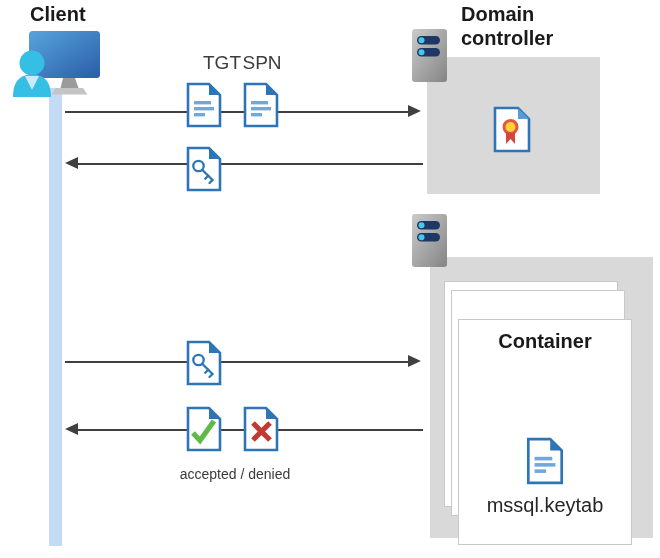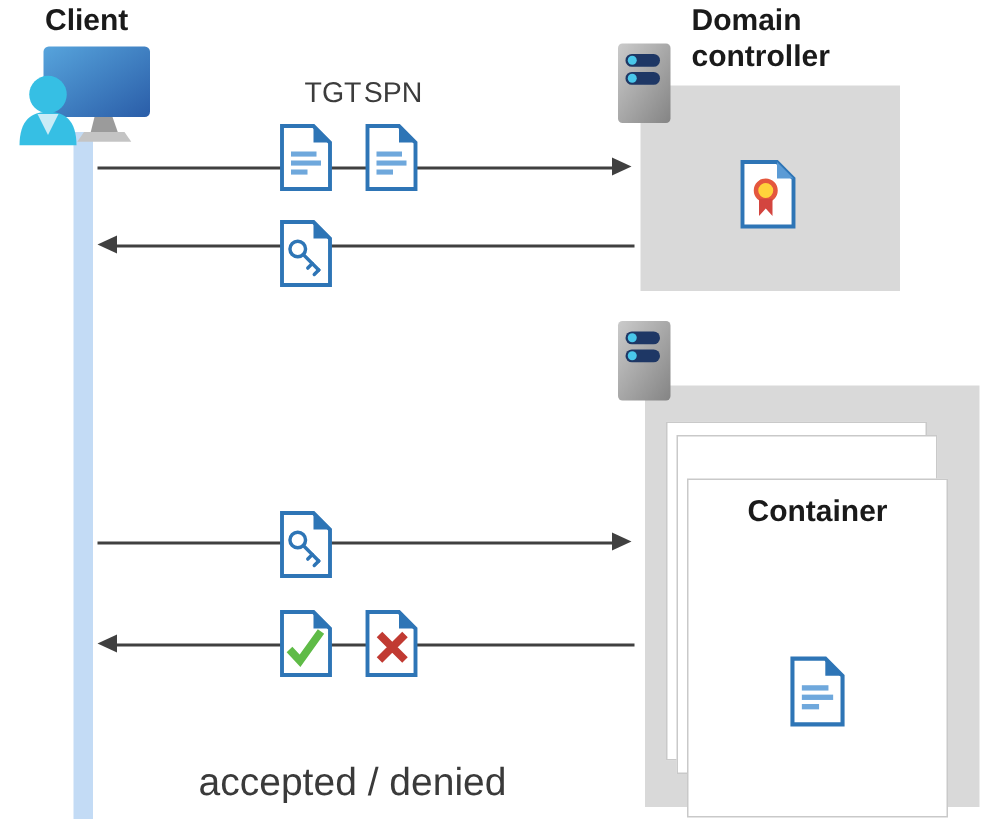--- a/index.html
+++ b/index.html
@@ -103,20 +103,21 @@
     <div class="container-title">Container</div>
     <div class="abs" style="left:66px;top:117px;">
       <svg width="40" height="48" viewBox="0 0 38 46">
         <path d="M3,2 H24 L35,13 V44 H3 Z" fill="#ffffff" stroke="#2e75b6" stroke-width="2.6"></path>
         <path d="M24,2 L35,13 H24 Z" fill="#2e75b6"></path>
         <rect x="9" y="19" width="17" height="3.4" fill="#6fa8dc"></rect>
         <rect x="9" y="25" width="20" height="3.4" fill="#6fa8dc"></rect>
         <rect x="9" y="31" width="11" height="3.4" fill="#6fa8dc"></rect>
       </svg>
     </div>
+    <div class="keytab-label">mssql.keytab</div>
   </div>
 
   <div class="abs msg-label" style="left:199px;top:52px;width:46px;">TGT</div>
   <div class="abs msg-label" style="left:239px;top:52px;width:46px;">SPN</div>
 
   <div class="abs line" style="left:65px;top:111px;width:346px;"></div>
   <div class="abs head-right" style="left:408px;top:105px;"></div>
 
   <div class="abs" style="left:185px;top:82px;">
     <svg width="38" height="46" viewBox="0 0 38 46">
@@ -180,15 +181,15 @@
     </svg>
   </div>
   <div class="abs" style="left:242px;top:406px;">
     <svg width="38" height="46" viewBox="0 0 38 46">
       <path d="M3,2 H24 L35,13 V44 H3 Z" fill="#ffffff" stroke="#2e75b6" stroke-width="2.6"></path>
       <path d="M24,2 L35,13 H24 Z" fill="#2e75b6"></path>
       <path d="M11,17 L28,34 M28,17 L11,34" fill="none" stroke="#c13a32" stroke-width="5.2"></path>
     </svg>
   </div>
 
-  <div class="abs" style="left:130px;top:466px;width:210px;text-align:center;font-size:26px;color:#3a3a3a;margin-top:40px;">accepted / denied</div>
+  <div class="abs" style="left:130px;top:466px;width:210px;text-align:center;font-size:14px;color:#3a3a3a;">accepted / denied</div>
 
 </div>
 
 </body></html>

